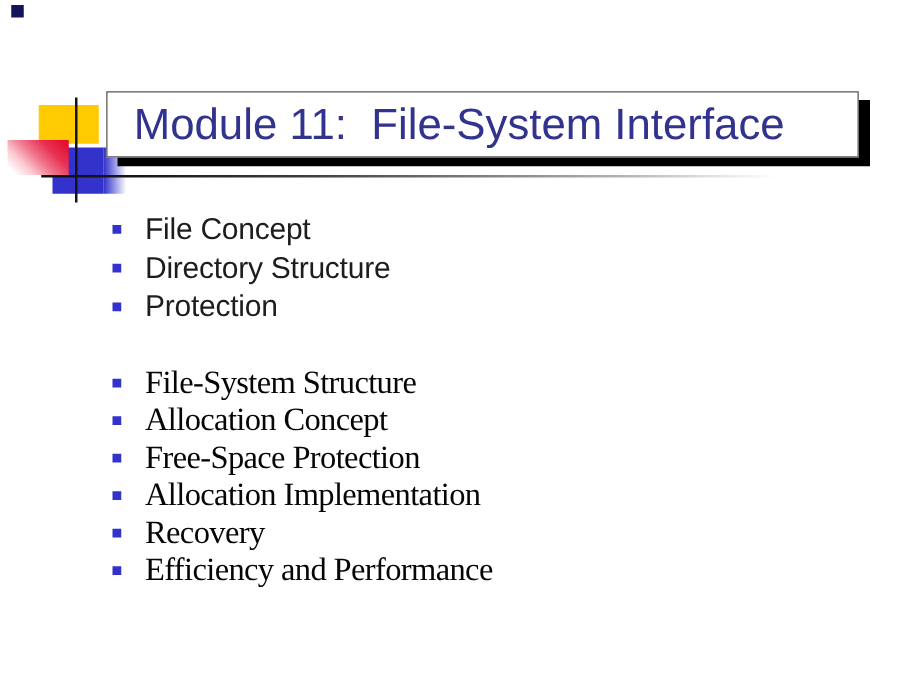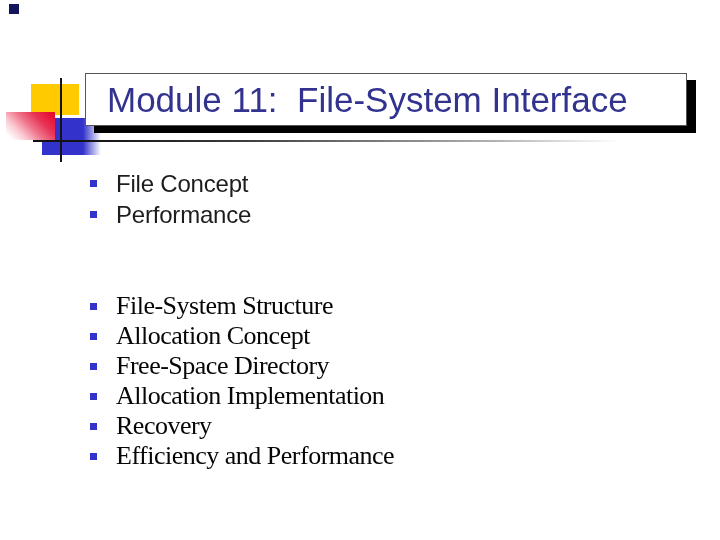--- a/index.html
+++ b/index.html
@@ -100,36 +100,40 @@
     <span id="title-text">Module 11:  File-System Interface</span>
   </div>
 
   <div id="sans-block" class="bullet-block">
     <div class="bullet-row">
       <span class="bullet-square"></span>
       <span class="sans-label">File Concept</span>
     </div>
     <div class="bullet-row">
       <span class="bullet-square"></span>
-      <span class="sans-label">Performance</span>
+      <span class="sans-label">Directory Structure</span>
+    </div>
+    <div class="bullet-row">
+      <span class="bullet-square"></span>
+      <span class="sans-label">Protection</span>
     </div>
   </div>
 
   <div id="serif-block" class="bullet-block">
     <div class="bullet-row">
       <span class="bullet-square"></span>
       <span class="serif-label">File-System Structure</span>
     </div>
     <div class="bullet-row">
       <span class="bullet-square"></span>
       <span class="serif-label">Allocation Concept</span>
     </div>
     <div class="bullet-row">
       <span class="bullet-square"></span>
-      <span class="serif-label">Free-Space Directory</span>
+      <span class="serif-label">Free-Space Protection</span>
     </div>
     <div class="bullet-row">
       <span class="bullet-square"></span>
       <span class="serif-label">Allocation Implementation</span>
     </div>
     <div class="bullet-row">
       <span class="bullet-square"></span>
       <span class="serif-label">Recovery</span>
     </div>
     <div class="bullet-row">

